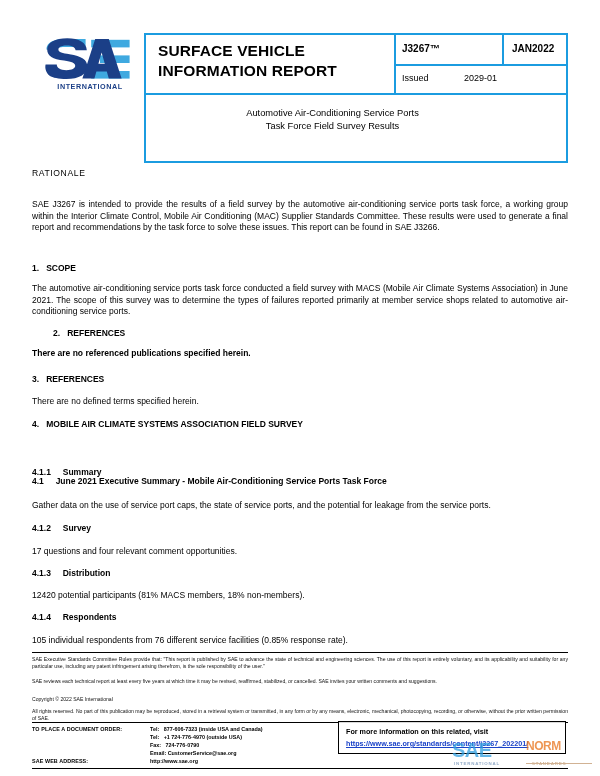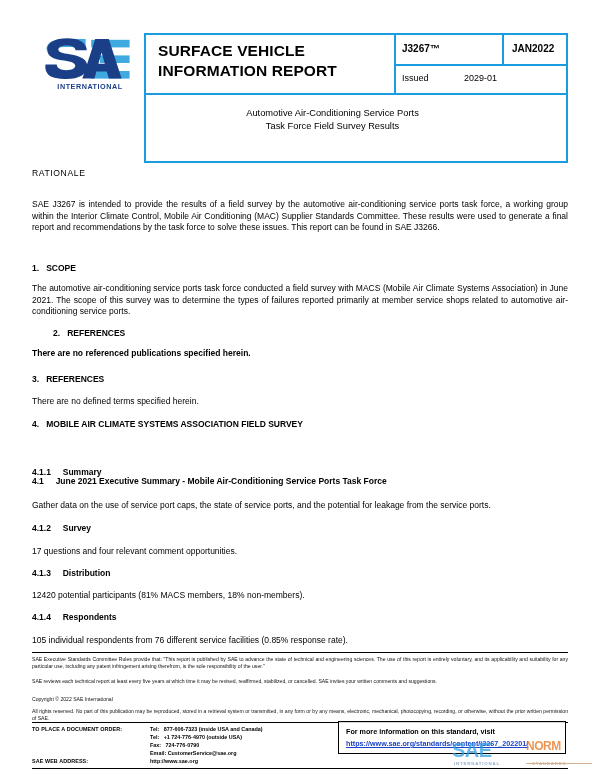--- a/index.html
+++ b/index.html
@@ -383,21 +383,21 @@
   <div class="order-val" style="top:726px;">Tel:   877-606-7323 (inside USA and Canada)</div>
   <div class="order-val" style="top:734px;">Tel:   +1 724-776-4970 (outside USA)</div>
   <div class="order-val" style="top:742px;">Fax:   724-776-0790</div>
   <div class="order-val" style="top:750px;">Email: CustomerService@sae.org</div>
   <div class="order-label" style="top:758px;">SAE WEB ADDRESS:</div>
   <div class="order-val" style="top:758px;">http://www.sae.org</div>
 
   <div class="foot-rule" style="top:768px;"></div>
 
   <div class="info-box">
-    <div class="info-box-line1">For more information on this standard, visit</div>
+    <div class="info-box-line1">For more information on this related, visit</div>
     <a class="info-box-link" href="#">https://www.sae.org/standards/content/j3267_202201/</a>
   </div>
 
   <div class="watermark">
     <div class="wm-sae">SAE</div>
     <div class="wm-norm">NORM</div>
     <div class="wm-sub-l">INTERNATIONAL</div>
     <div class="wm-rule"></div>
     <div class="wm-sub-r">STANDARDS</div>
   </div>

